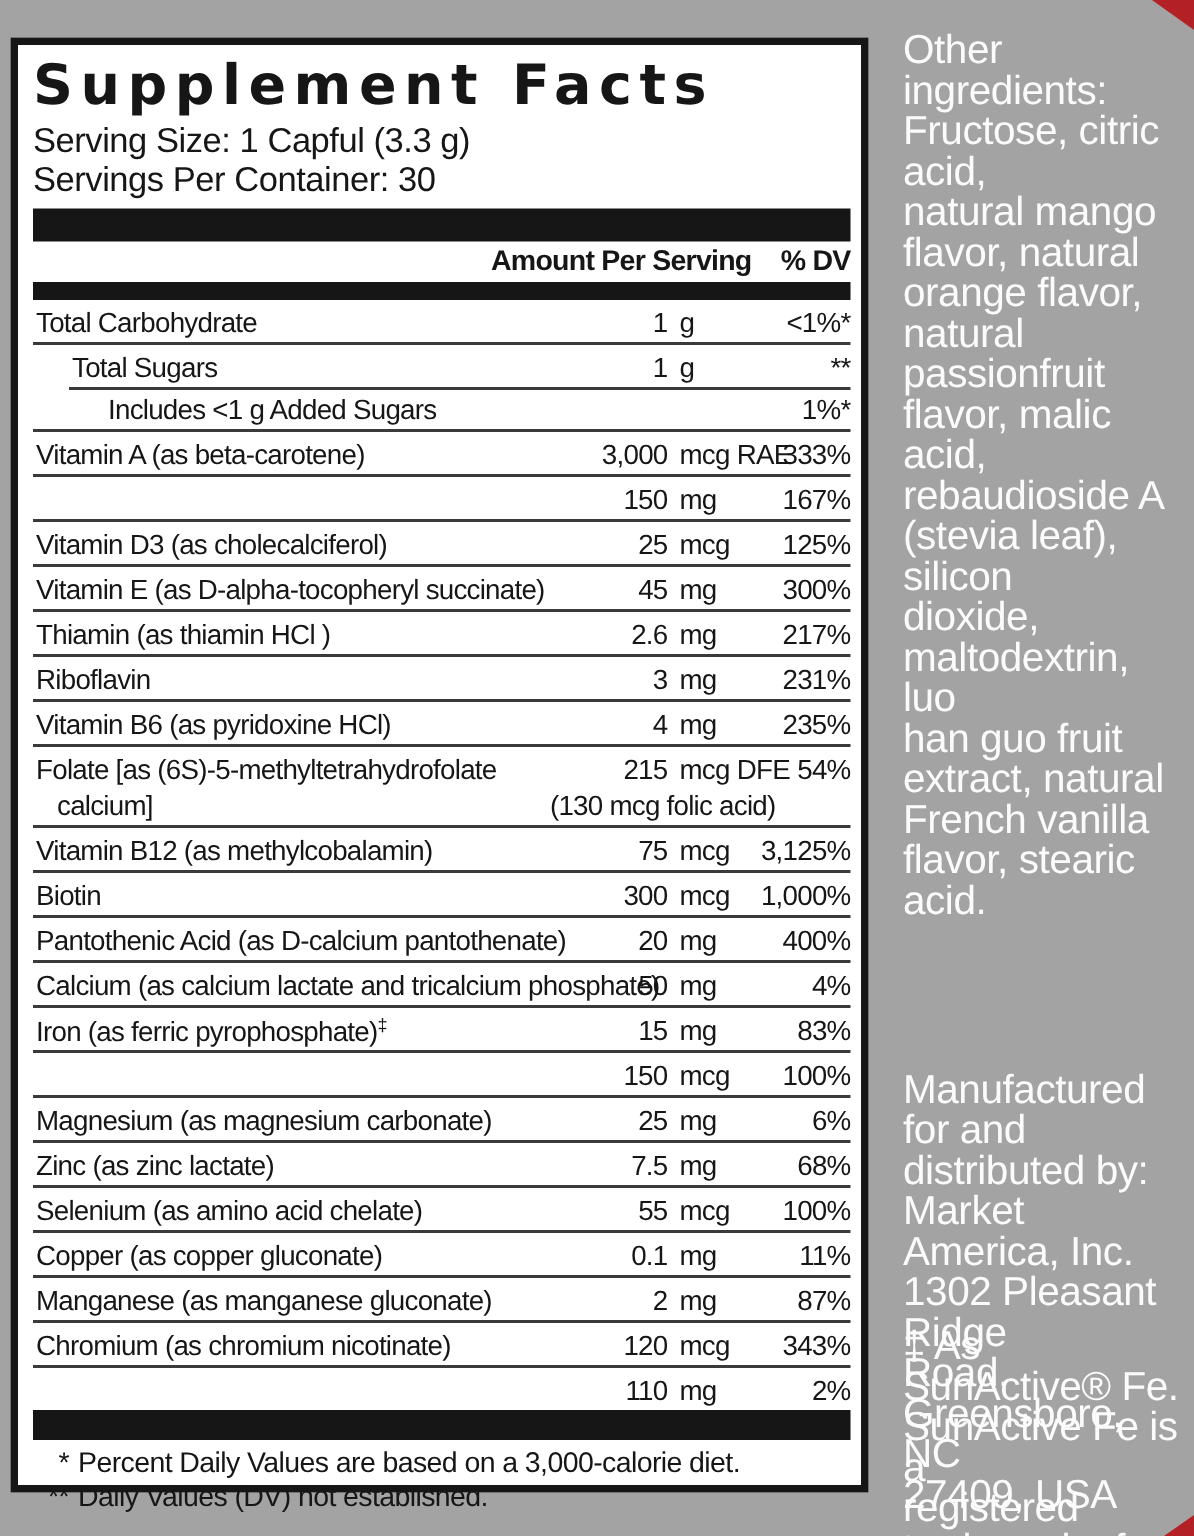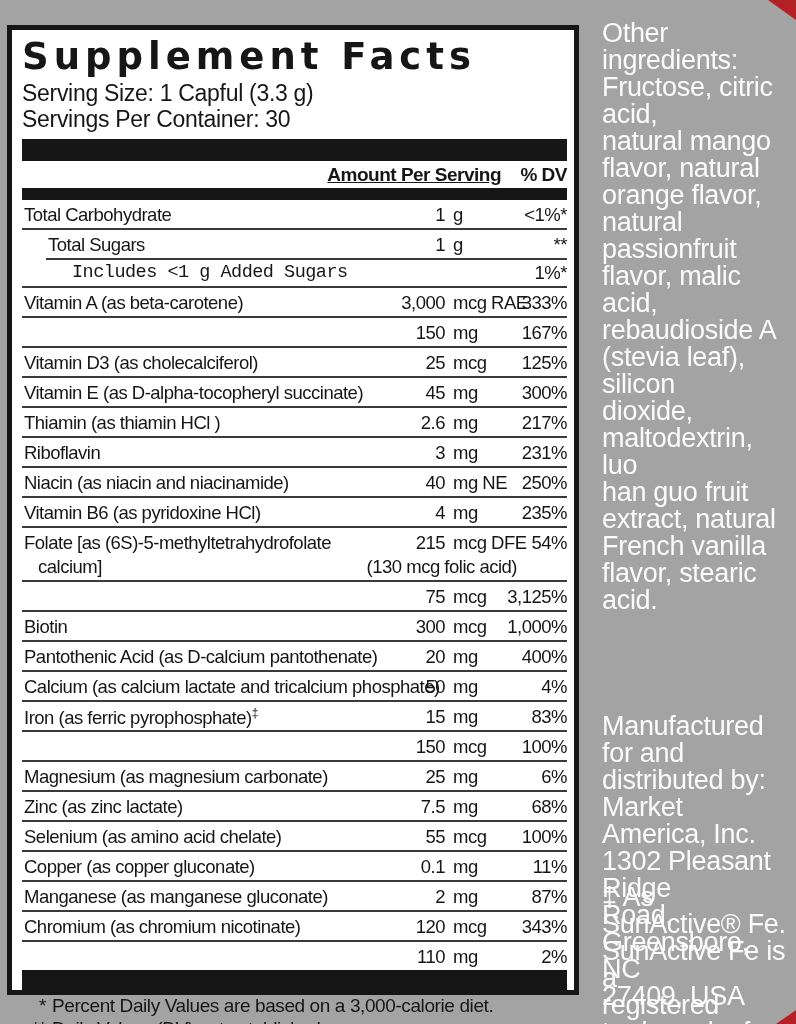--- a/index.html
+++ b/index.html
@@ -28,37 +28,37 @@
     font-size:23px;line-height:26px;letter-spacing:-0.3px;
   }
   .bar{background:var(--ink_black,#161616);width:100%;}
   .bar-thick{height:22px;margin-top:7px;}
   .bar-mid{height:12px;}
   .bar-bottom{height:20px;}
   .col-header{position:relative;height:27px;}
   .col-header span{
     position:absolute;top:3px;font-weight:bold;font-size:19px;letter-spacing:-0.5px;
   }
-  .col-amount{right:66px;text-decoration:underline;}
+  .col-amount{right:66px;}
   .col-dv{right:0;}
 
   
   .rows{width:100%;}
   .row{position:relative;height:28px;}
   .row + .row{border-top:2px solid var(--separator_gray,#3a3a3a);}
   .row.tall{height:52px;}
   .row.sep-indent{border-top:none;}
   .row.sep-indent::before{
     content:"";position:absolute;left:24px;right:0;top:0;height:2px;
     background:var(--separator_gray,#3a3a3a);
   }
   .row span{font-size:18.5px;letter-spacing:-0.5px;}
   .rname{position:absolute;left:2px;top:4px;white-space:nowrap;}
   .row.ind1 .rname{left:26px;text-align:center;}
-  .row.ind2 .rname{left:50px;font-family:Liberation Mono, monospace;}
+  .row.ind2 .rname{left:50px;}
   .rname sup{font-size:12px;letter-spacing:0;}
   .rnum{position:absolute;right:122px;top:4px;white-space:nowrap;}
   .runit{position:absolute;left:431px;top:4px;white-space:nowrap;}
   .rdv{position:absolute;right:0;top:4px;white-space:nowrap;}
   .rname2{position:absolute;left:16px;top:28px;white-space:nowrap;}
   .ramt2{position:absolute;right:50px;top:28px;white-space:nowrap;}
 
   
   .footnotes{margin-top:4px;}
   .fn{display:flex;font-size:19px;line-height:23px;letter-spacing:-0.4px;}
@@ -153,40 +153,35 @@
           <span class="runit">mg</span>
           <span class="rdv">217%</span>
         </div>
         <div class="row">
           <span class="rname">Riboflavin</span>
           <span class="rnum">3</span>
           <span class="runit">mg</span>
           <span class="rdv">231%</span>
         </div>
         <div class="row">
-          <span class="rname">Niacin (as niacin and niacinamide)</span>
-          <span class="rnum">40</span>
-          <span class="runit">mg NE</span>
-          <span class="rdv">250%</span>
-        </div>
-        <div class="row">
           <span class="rname">Vitamin B6 (as pyridoxine HCl)</span>
           <span class="rnum">4</span>
           <span class="runit">mg</span>
           <span class="rdv">235%</span>
         </div>
         <div class="row tall">
           <span class="rname">Folate [as (6S)-5-methyltetrahydrofolate</span>
           <span class="rnum">215</span>
           <span class="runit">mcg DFE</span>
           <span class="rdv">54%</span>
           <span class="rname2">calcium]</span>
           <span class="ramt2">(130 mcg folic acid)</span>
         </div>
         <div class="row">
+          <span class="rname">Vitamin B12 (as methylcobalamin)</span>
           <span class="rnum">75</span>
           <span class="runit">mcg</span>
           <span class="rdv">3,125%</span>
         </div>
         <div class="row">
           <span class="rname">Biotin</span>
           <span class="rnum">300</span>
           <span class="runit">mcg</span>
           <span class="rdv">1,000%</span>
         </div>

